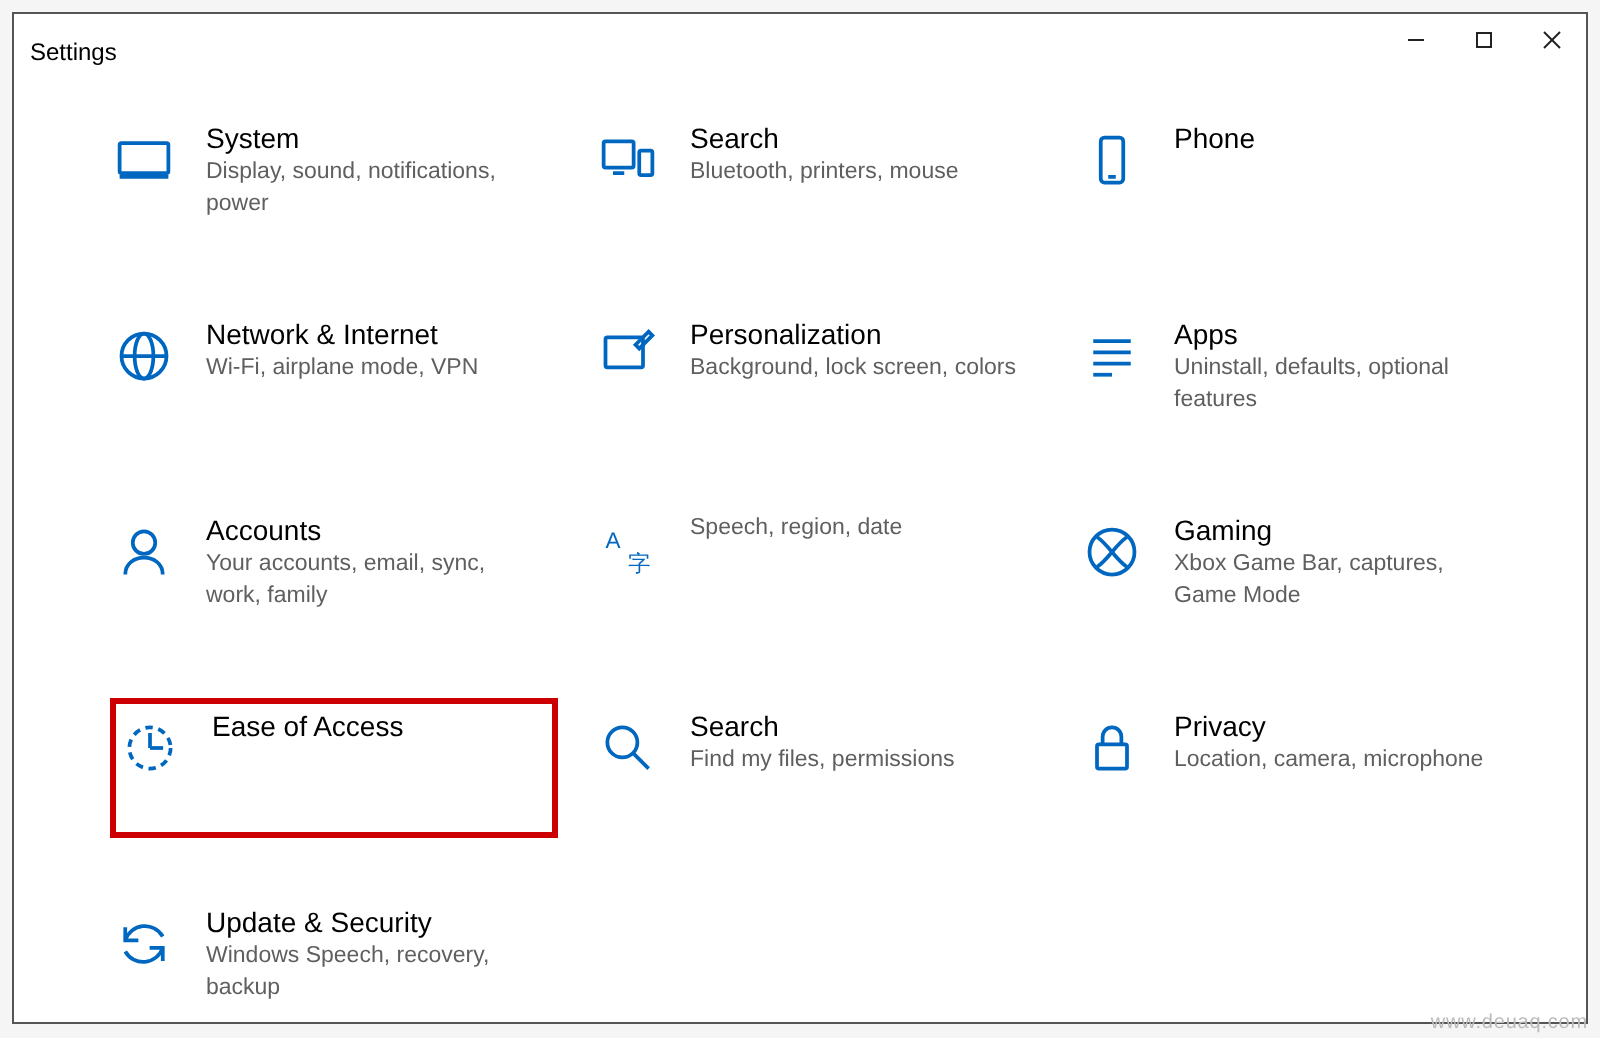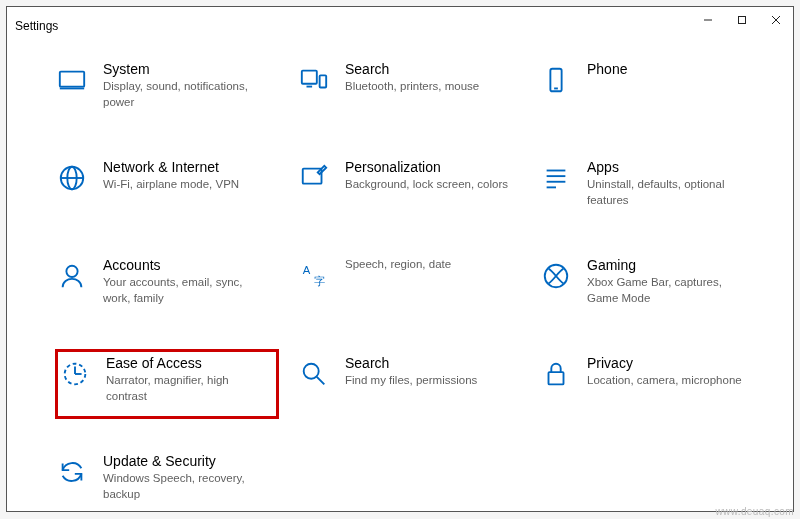--- a/index.html
+++ b/index.html
@@ -245,21 +245,20 @@
       <div class="tile highlight">
         <div class="tile-icon">
           <svg viewBox="0 0 32 32" fill="none" stroke="currentColor" stroke-width="2">
               <circle cx="16" cy="16" r="11" stroke-dasharray="4 3"></circle>
               <line x1="16" y1="16" x2="16" y2="8"></line>
               <line x1="16" y1="16" x2="23" y2="16"></line>
             </svg>
         </div>
         <div class="tile-text">
           <div class="tile-title">Ease of Access</div>
-          <div class="tile-desc">Narrator, magnifier, high contrast</div>
         </div>
       </div>
 
       <div class="tile">
         <div class="tile-icon">
           <svg viewBox="0 0 32 32" fill="none" stroke="currentColor" stroke-width="2">
               <circle cx="13" cy="13" r="8"></circle>
               <line x1="19" y1="19" x2="27" y2="27"></line>
             </svg>
         </div>

